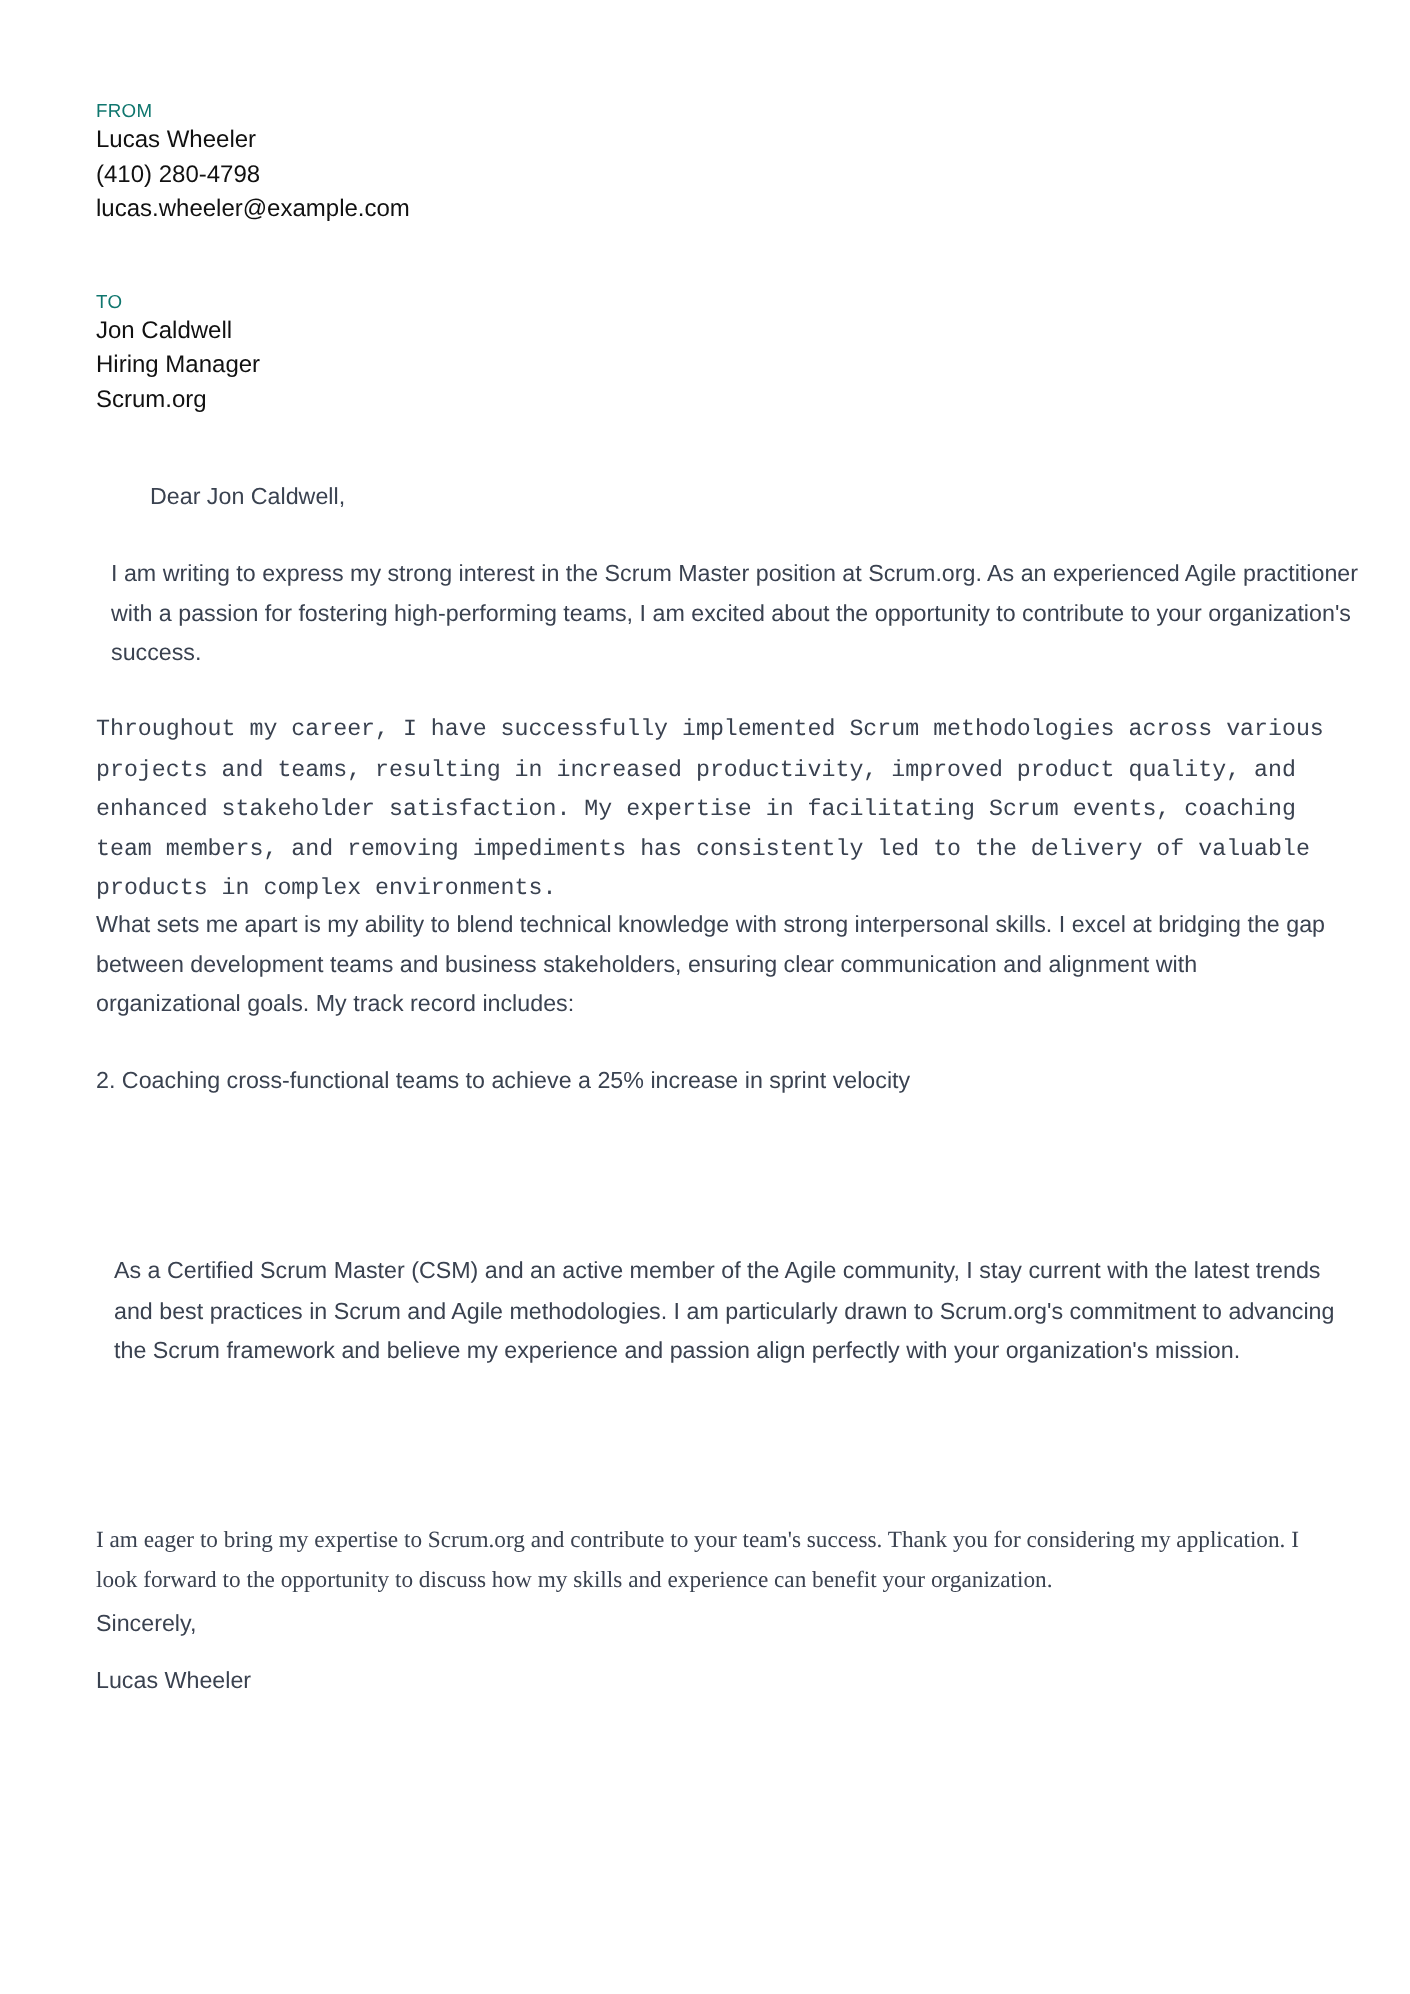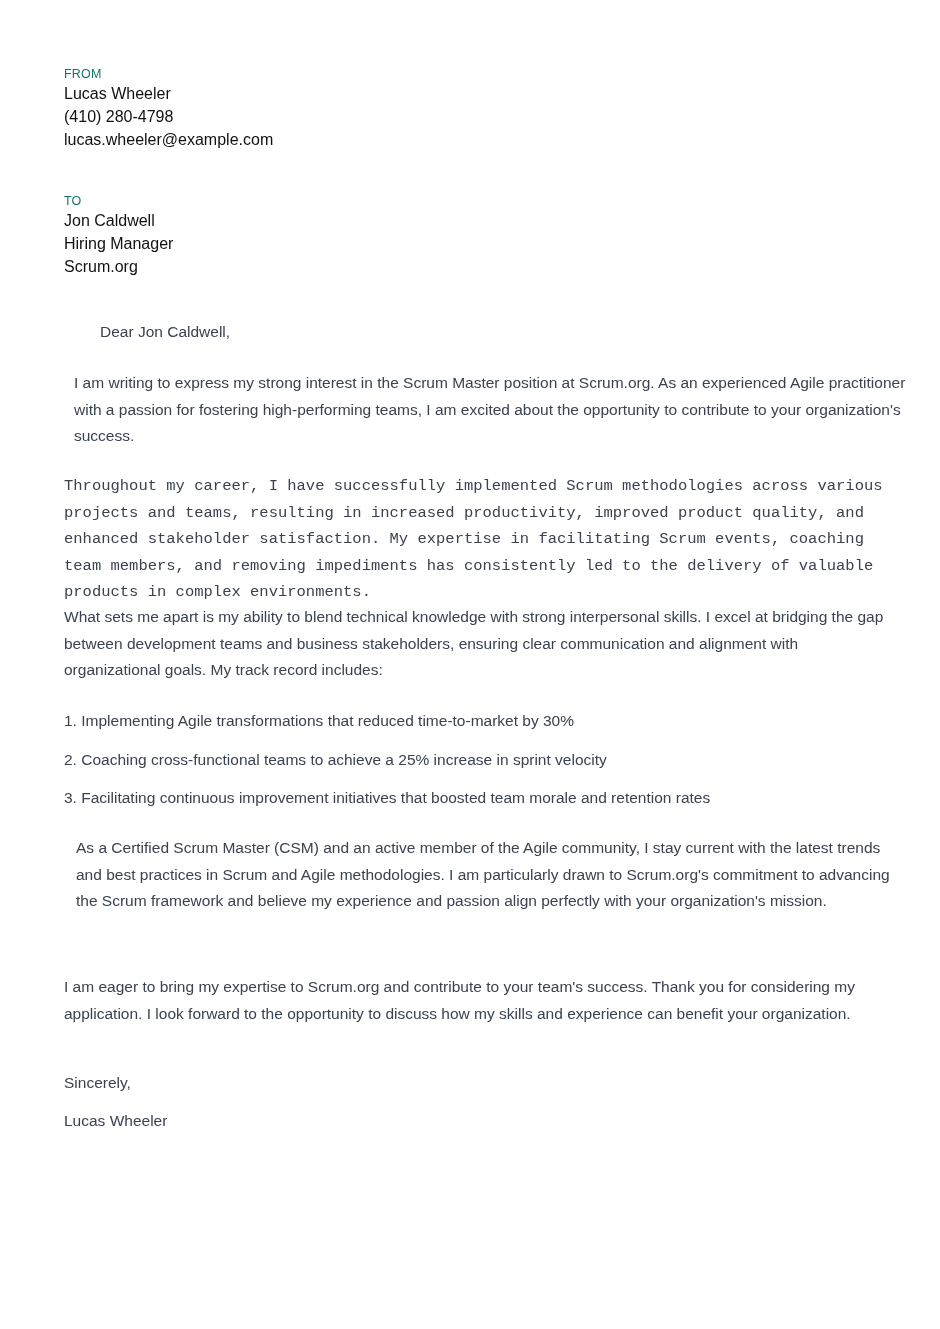--- a/index.html
+++ b/index.html
@@ -44,21 +44,21 @@
       line-height: 26.5px;
       margin: 0;
     }
     .greeting { position: absolute; left: 0; top: 255px; width: 832px; margin-left: 36px; }
     .p1 { position: absolute; left: 10px; top: 306px; width: 832px; }
     .p2 { position: absolute; left: 0; top: 409px; width: 832px; font-family: Liberation Mono, monospace; }
     .p3 { position: absolute; left: 0; top: 540px; width: 832px; }
     .list { position: absolute; left: 0; top: 644px; width: 832px; margin: 0; padding: 0; list-style: none; }
     .list li { height: 38.5px; line-height: 26.5px; }
     .p4 { position: absolute; left: 12px; top: 771px; width: 832px; }
-    .p5 { position: absolute; left: 0; top: 910px; width: 832px; }
+    .p5 { position: absolute; left: 0; top: 950px; width: 832px; font-family: Liberation Serif, serif; }
     .closing { position: absolute; left: 0; top: 1006px; }
     .signature { position: absolute; left: 0; top: 1044px; }
   </style>
 </head>
 <body>
 
 <div class="page">
 
   <div class="from-block">
     <p class="label">FROM</p>
@@ -76,23 +76,21 @@
 
   <p class="body-text greeting">Dear Jon Caldwell,</p>
 
   <p class="body-text p1">I am writing to express my strong interest in the Scrum Master position at Scrum.org. As an experienced Agile practitioner with a passion for fostering high-performing teams, I am excited about the opportunity to contribute to your organization's success.</p>
 
   <p class="body-text p2">Throughout my career, I have successfully implemented Scrum methodologies across various projects and teams, resulting in increased productivity, improved product quality, and enhanced stakeholder satisfaction. My expertise in facilitating Scrum events, coaching team members, and removing impediments has consistently led to the delivery of valuable products in complex environments.</p>
 
   <p class="body-text p3">What sets me apart is my ability to blend technical knowledge with strong interpersonal skills. I excel at bridging the gap between development teams and business stakeholders, ensuring clear communication and alignment with organizational goals. My track record includes:</p>
 
   <ul class="body-text list">
-    <li>1. Implementing Agile transformations that reduced time-to-market by 30%</li>
     <li>2. Coaching cross-functional teams to achieve a 25% increase in sprint velocity</li>
-    <li>3. Facilitating continuous improvement initiatives that boosted team morale and retention rates</li>
   </ul>
 
   <p class="body-text p4">As a Certified Scrum Master (CSM) and an active member of the Agile community, I stay current with the latest trends and best practices in Scrum and Agile methodologies. I am particularly drawn to Scrum.org's commitment to advancing the Scrum framework and believe my experience and passion align perfectly with your organization's mission.</p>
 
   <p class="body-text p5">I am eager to bring my expertise to Scrum.org and contribute to your team's success. Thank you for considering my application. I look forward to the opportunity to discuss how my skills and experience can benefit your organization.</p>
 
   <p class="body-text closing">Sincerely,</p>
 
   <p class="body-text signature">Lucas Wheeler</p>
 

